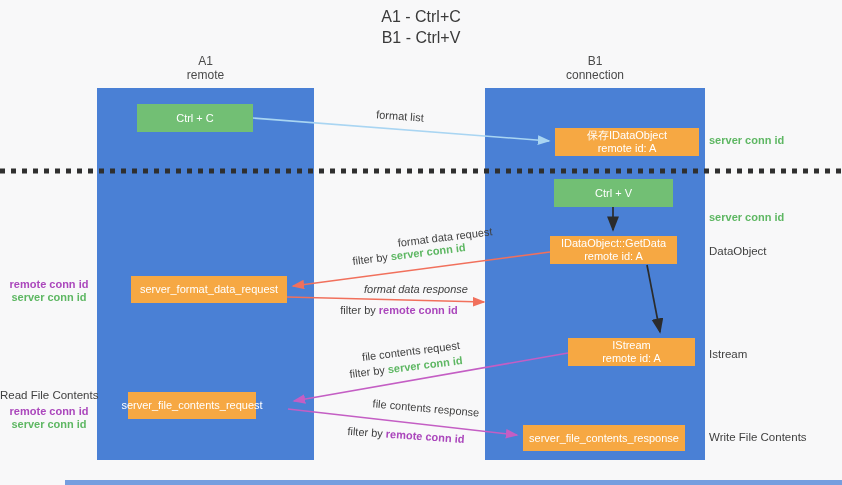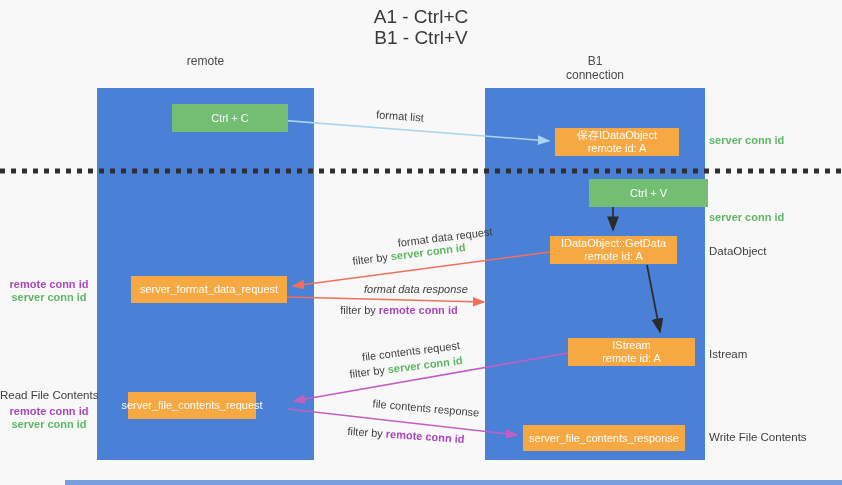--- a/index.html
+++ b/index.html
@@ -1,36 +1,36 @@
 <!DOCTYPE html>
 <html style="--column-blue: #4a80d5; --box-green: #72bf74; --box-orange: #f6a843; --arrow-red: #f1705c; --arrow-magenta: #c45ec4; --arrow-lightblue: #a9d5f2; --arrow-black: #2b2b2b; --text-green: #5eb763; --text-purple: #ab47bc; --text-dark: #3f3f3f; --dot-color: #2f2f2f;"><head>
 <meta charset="utf-8">
 <style>
   html,body{margin:0;padding:0;}
   body{font-family:"Liberation Sans","DejaVu Sans",sans-serif;background:#f8f8f9;}
   .canvas{position:relative;width:842px;height:485px;background:#f8f8f9;overflow:hidden;}
 
   .title{position:absolute;top:6px;left:0;width:100%;text-align:center;
-         font-size:19px;line-height:21px;color:#3a3a3a;}
+         font-size:16px;line-height:21px;color:#3a3a3a;}
 
   .colhead{position:absolute;top:54px;text-align:center;font-size:12px;line-height:14px;color:#4a4a4a;}
   .col{position:absolute;top:88px;height:372px;background:var(--column-blue);}
 
   .overlay{position:absolute;top:0;left:0;pointer-events:none;}
   .s-blue{stroke:var(--arrow-lightblue);stroke-width:1.6;fill:none;}
   .s-black{stroke:var(--arrow-black);stroke-width:1.7;fill:none;}
   .s-red{stroke:var(--arrow-red);stroke-width:1.6;fill:none;}
   .s-mag{stroke:var(--arrow-magenta);stroke-width:1.6;fill:none;}
   .s-dot{stroke:var(--dot-color);stroke-width:5;stroke-dasharray:5 6;fill:none;}
   .m-blue{fill:var(--arrow-lightblue);} .m-black{fill:var(--arrow-black);}
   .m-red{fill:var(--arrow-red);} .m-mag{fill:var(--arrow-magenta);}
 
   .box{position:absolute;display:flex;flex-direction:column;align-items:center;justify-content:center;
        color:#fff;font-size:11px;line-height:13px;text-align:center;}
-  .green-box{background:var(--box-green);margin-left:35px;}
+  .green-box{background:var(--box-green);}
   .orange-box{background:var(--box-orange);}
 
   .rlabel{position:absolute;left:709px;font-size:11px;font-weight:bold;line-height:13px;white-space:nowrap;}
   .rlabel.dark{font-weight:normal;font-size:11.5px;color:var(--text-dark);}
   .green-t{color:var(--text-green);}
   .purple-t{color:var(--text-purple);}
 
   .llabel{position:absolute;left:0;width:98px;text-align:center;font-size:11px;font-weight:bold;line-height:13px;}
   .llabel .dark-line{color:var(--text-dark);font-weight:normal;font-size:11.5px;margin-bottom:3px;white-space:nowrap;}
 
@@ -46,20 +46,21 @@
 <body>
 
 <div class="canvas">
 
   <div class="title">
     <div>A1 - Ctrl+C</div>
     <div>B1 - Ctrl+V</div>
   </div>
 
   <div class="colhead" style="left:97px;width:217px;">
+    <div>A1</div>
     <div>remote</div>
   </div>
   <div class="colhead" style="left:485px;width:220px;">
     <div>B1</div>
     <div>connection</div>
   </div>
 
   <div class="col" style="left:97px;width:217px;"></div>
   <div class="col" style="left:485px;width:220px;"></div>
 
@@ -87,21 +88,21 @@
     <line class="s-red" x1="550" y1="252" x2="293" y2="286" marker-end="url(#mk-red)"></line>
     <line class="s-red" x1="287" y1="297" x2="484" y2="302" marker-end="url(#mk-red)"></line>
     <line class="s-mag" x1="568" y1="353" x2="294" y2="401" marker-end="url(#mk-mag)"></line>
     <line class="s-mag" x1="288" y1="409" x2="517" y2="435" marker-end="url(#mk-mag)"></line>
   </svg>
 
   <div class="box green-box" style="left:137px;top:104px;width:116px;height:28px;">
     <div>Ctrl + C</div>
   </div>
 
-  <div class="box orange-box" style="left:555px;top:128px;width:124px;height:28px;">
+  <div class="box orange-box" style="left:555px;top:128px;width:144px;height:28px;">
     <div>保存IDataObject</div>
     <div>remote id: A</div>
   </div>
 
   <div class="box green-box" style="left:554px;top:179px;width:119px;height:28px;">
     <div>Ctrl + V</div>
   </div>
 
   <div class="box orange-box" style="left:550px;top:236px;width:127px;height:28px;">
     <div>IDataObject::GetData</div>

